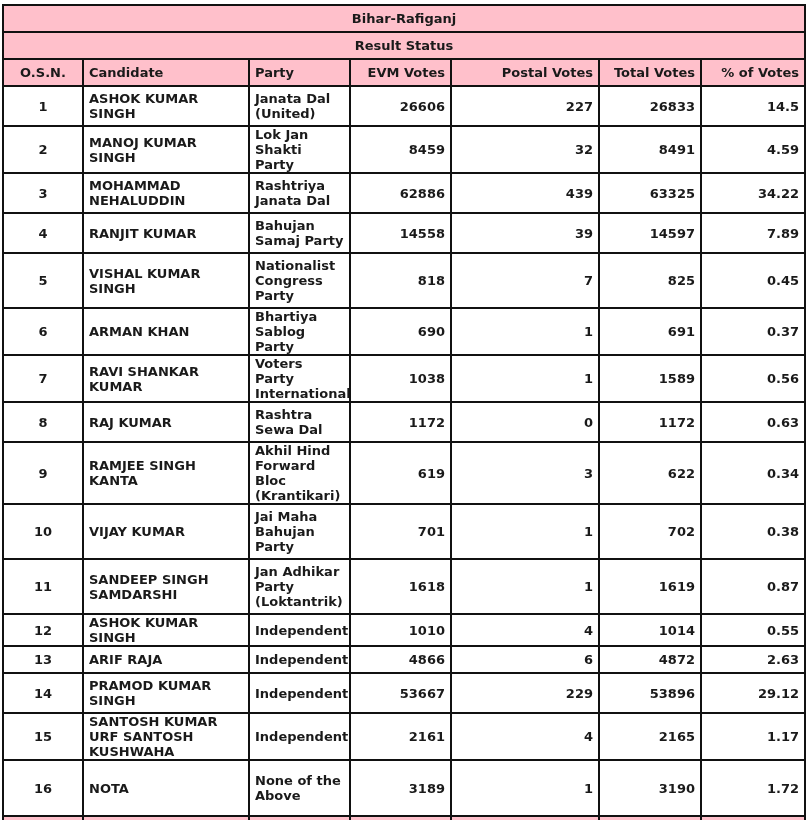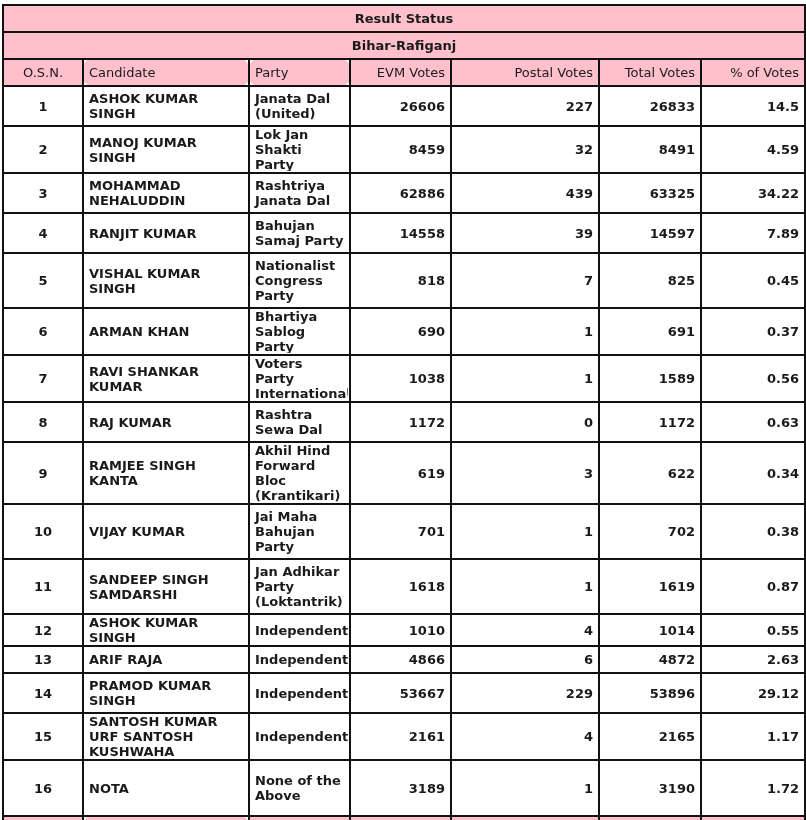--- a/index.html
+++ b/index.html
@@ -15,46 +15,46 @@
       table-layout: fixed;
     }
     table.results td, table.results th {
       border: 2px solid #111;
       padding: 0 5px;
       line-height: 15px;
       overflow: hidden;
     }
     .pink { background: #ffc0cb; }
     .title-row td { height: 25px; text-align: center; }
-    .hdr th { height: 25px; font-weight: normal; }
+    .hdr th { height: 25px; font-weight: bold; }
     .c { text-align: center; }
-    .l { text-align: left; border-radius: 9px; }
+    .l { text-align: left; }
     .r { text-align: right; }
     .total-row td { height: 23px; font-weight: normal; font-size: 11px; }
     .total-row td.num { text-align: center; }
   </style>
 </head>
 <body>
 
 <table class="results">
   <colgroup>
     <col style="width:80px">
     <col style="width:166px">
     <col style="width:101px">
     <col style="width:101px">
     <col style="width:148px">
     <col style="width:102px">
     <col style="width:104px">
   </colgroup>
   <tbody>
       <tr class="title-row pink">
+    <td colspan="7">Bihar-Rafiganj</td>
+  </tr>
+  <tr class="title-row pink">
     <td colspan="7">Result Status</td>
-  </tr>
-  <tr class="title-row pink">
-    <td colspan="7">Bihar-Rafiganj</td>
   </tr>
   <tr class="hdr pink">
     <th class="c">O.S.N.</th>
     <th class="l">Candidate</th>
     <th class="l">Party</th>
     <th class="r">EVM Votes</th>
     <th class="r">Postal Votes</th>
     <th class="r">Total Votes</th>
     <th class="r">% of Votes</th>
   </tr>

